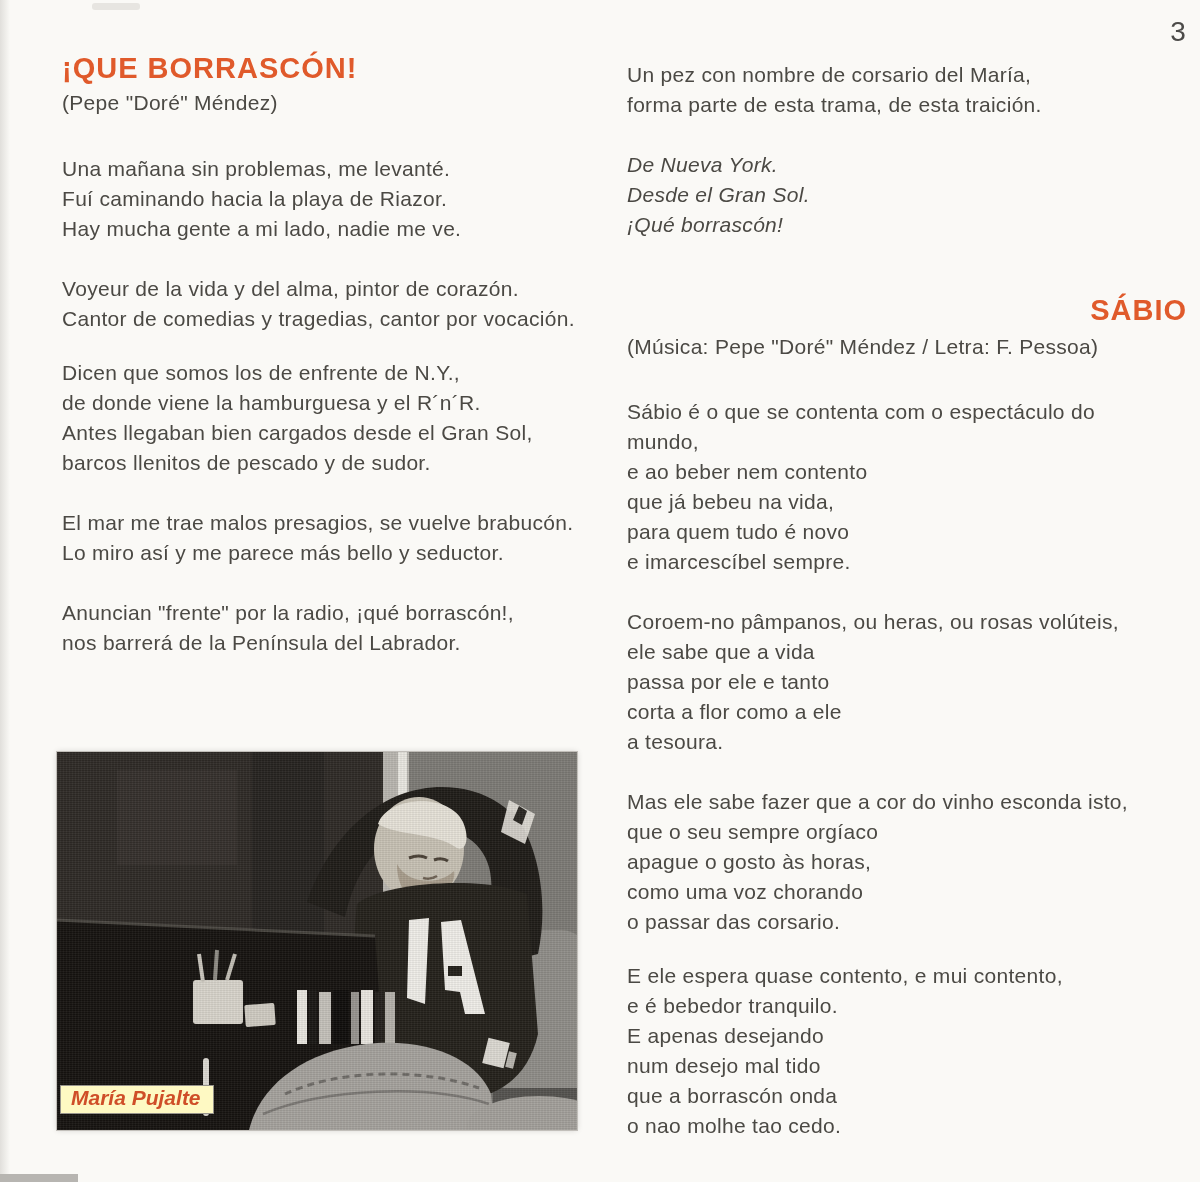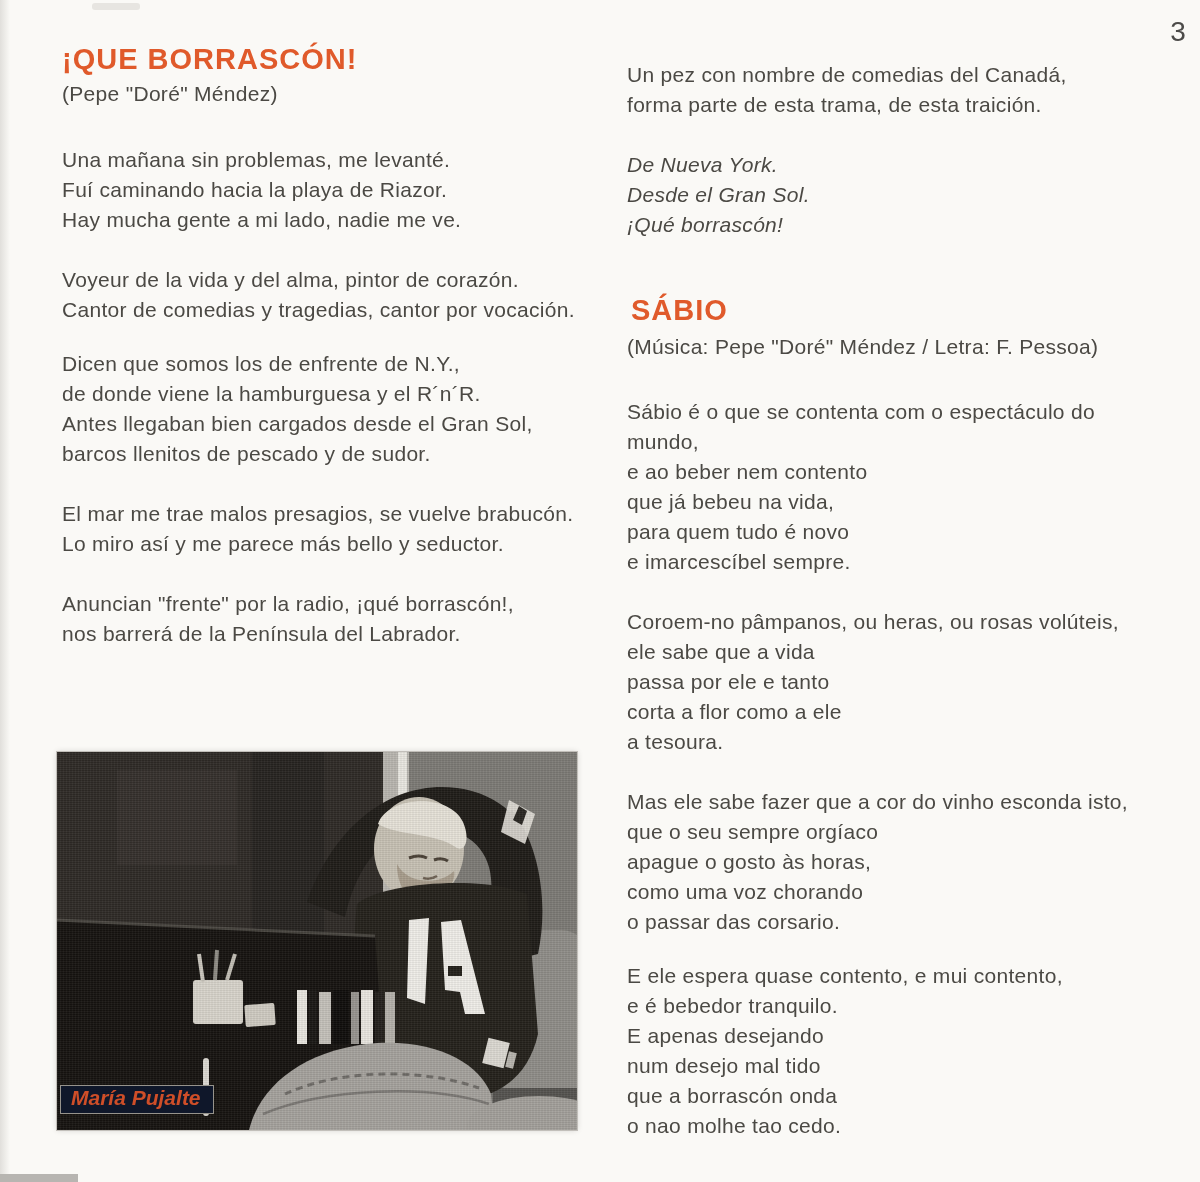--- a/index.html
+++ b/index.html
@@ -20,27 +20,27 @@
   }
   .scan-mark-bottom{
     position:absolute;left:0;top:1174px;width:78px;height:8px;
     background:#b7b5b1;
   }
   .page-number{
     position:absolute;left:1160px;top:16px;width:36px;
     font-size:28px;font-weight:300;color:#4c4b49;text-align:center;
   }
   .col{position:absolute;width:560px;}
-  .col-left{left:62px;top:41px;}
+  .col-left{left:62px;top:50px;}
   .col-right{left:627px;top:60px;width:560px;}
   .song-title{
     font-size:29px;line-height:36px;font-weight:700;letter-spacing:1px;
     color:#e05a2b;margin:0 0 2px 0;
   }
-  .song-title.sabio{margin:0 0 4px 4px;}
+  .song-title.sabio{margin:0 0 4px 12px;text-align:right;}
   .credit{font-size:21px;line-height:30px;font-weight:300;letter-spacing:.3px;margin:0 0 36px 0;}
   .credit.sabio{margin-bottom:35px;}
   .stanza{margin:0 0 30px 0;}
   .stanza.mb32{margin-bottom:24px;}
   .stanza.mb36{margin-bottom:24px;}
   .stanza.mb52{margin-bottom:52px;}
   .line{
     font-size:21px;line-height:30px;font-weight:300;letter-spacing:.3px;
     white-space:nowrap;color:#4b4944;
   }
@@ -53,21 +53,21 @@
   }
   .photo svg{display:block;width:100%;height:100%;}
   .photo .grain{
     position:absolute;inset:0;pointer-events:none;
     background-image:
       repeating-linear-gradient(0deg, rgba(255,255,255,.04) 0 1px, rgba(0,0,0,.05) 1px 2px),
       repeating-linear-gradient(90deg, rgba(255,255,255,.03) 0 1px, rgba(0,0,0,.03) 1px 3px);
   }
   .photo-caption{
     position:absolute;left:3px;bottom:16px;
-    background:#0f172a;border:1px solid #96938c;
+    background:#fef9c3;border:1px solid #96938c;
     padding:0 12px 3px 10px;
     font-size:21px;font-style:italic;font-weight:700;
     color:#cf4e28;white-space:nowrap;
   }
 </style>
 </head>
 <body>
 
 <div class="scan-edge-left"></div>
 <div class="scan-mark-top"></div>
@@ -103,21 +103,21 @@
   </div>
 
   <div class="stanza">
     <div class="line">Anuncian "frente" por la radio, ¡qué borrascón!,</div>
     <div class="line">nos barrerá de la Península del Labrador.</div>
   </div>
 </div>
 
 <div class="col col-right">
   <div class="stanza">
-    <div class="line">Un pez con nombre de comedias del Canadá,</div>
+    <div class="line">Un pez con nombre de corsario del María,</div>
     <div class="line">forma parte de esta trama, de esta traición.</div>
   </div>
 
   <div class="stanza italic mb52">
     <div class="line">De Nueva York.</div>
     <div class="line">Desde el Gran Sol.</div>
     <div class="line">¡Qué borrascón!</div>
   </div>
 
   <div class="song-title sabio">SÁBIO</div>

